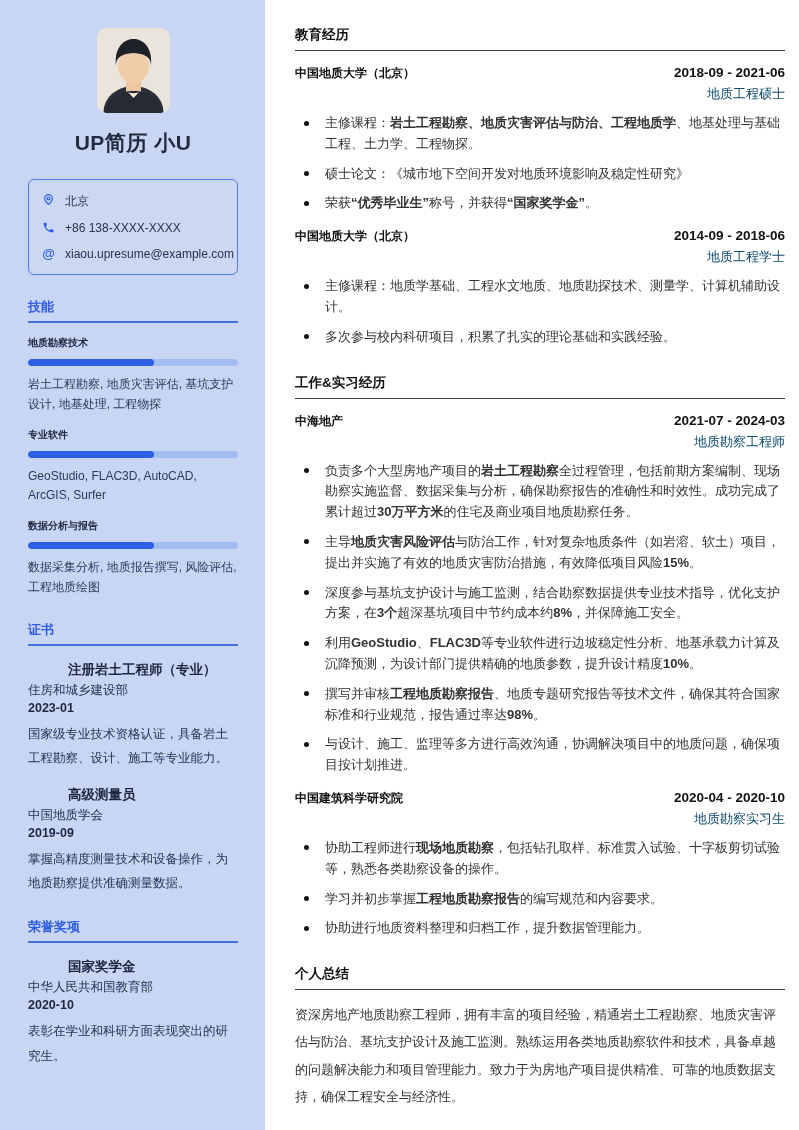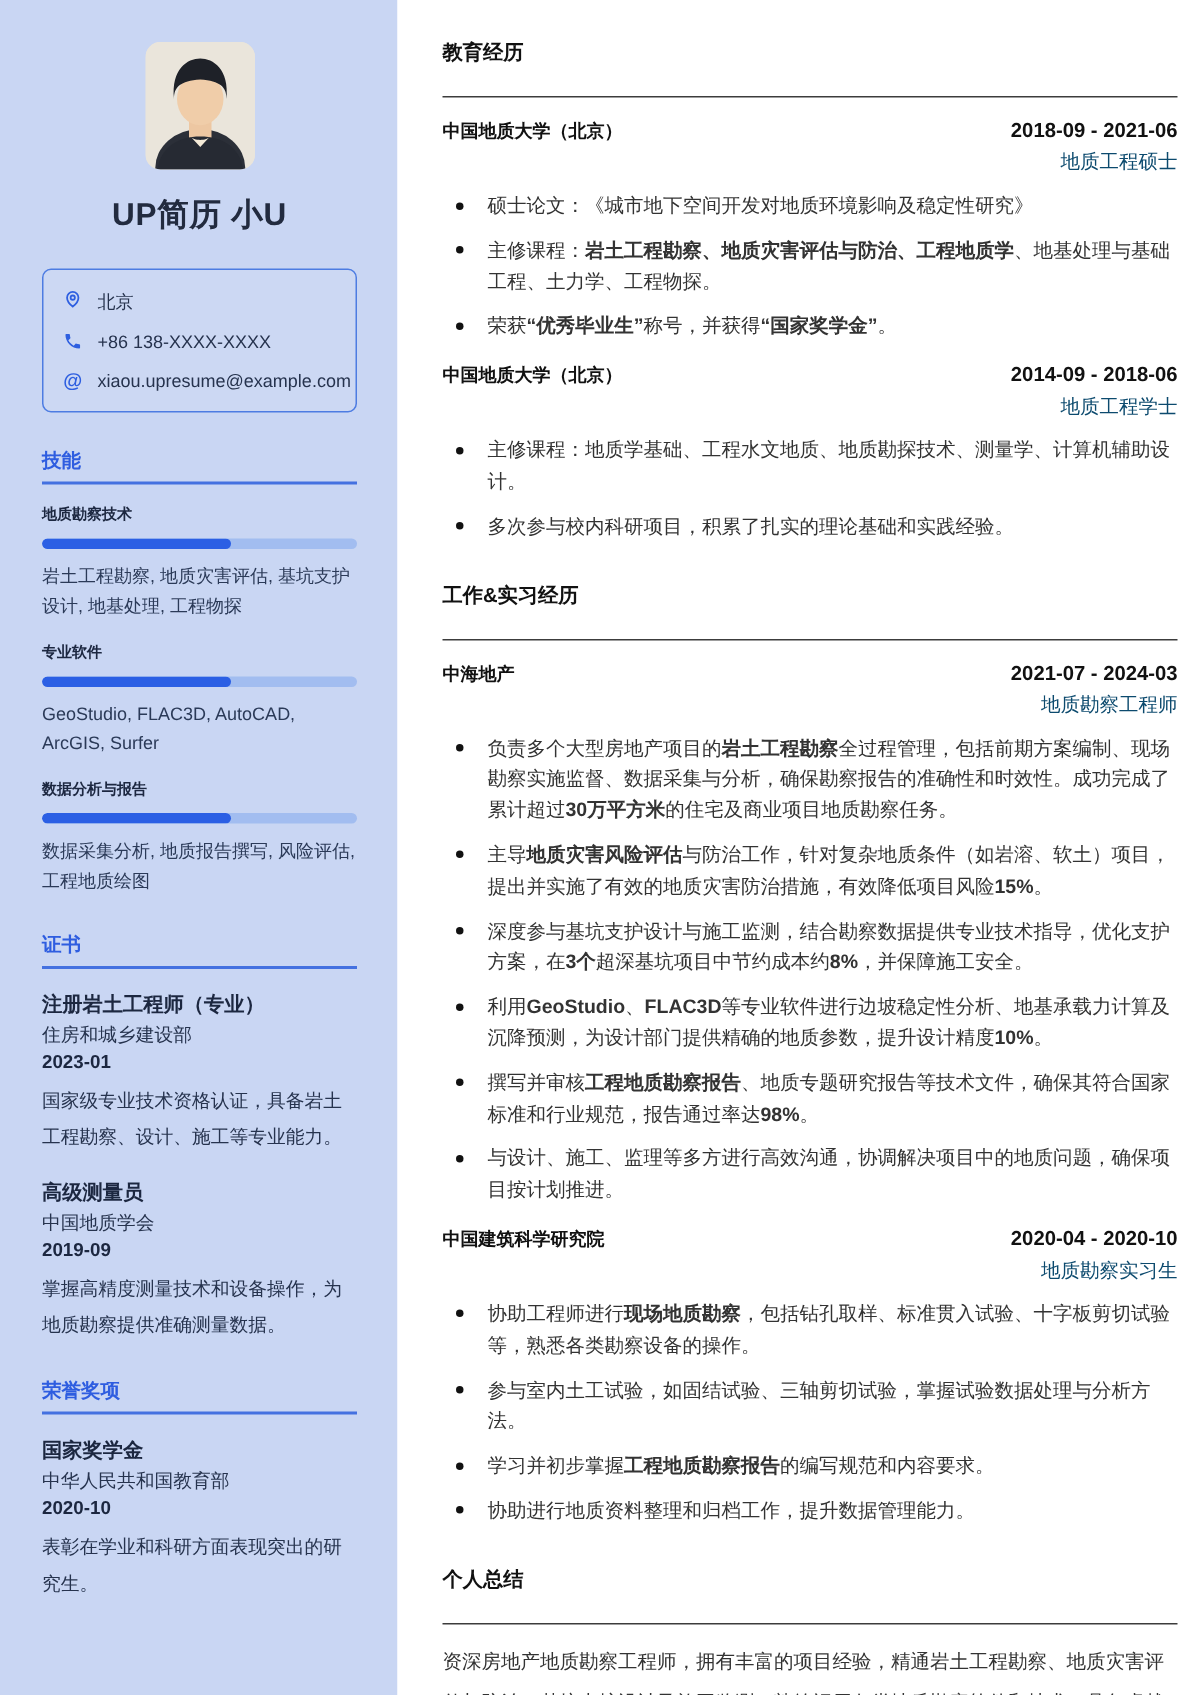--- a/index.html
+++ b/index.html
@@ -33,29 +33,29 @@
   .side-h {
     margin: 23px 0 0; font-size: 13px; font-weight: 700; color: #2e5de0;
     border-bottom: 2px solid #4471e0; padding-bottom: 5px;
   }
   .skill { margin-top: 13px; }
   .skill-name { font-size: 10px; font-weight: 700; color: #1c2740; }
   .skill-bar { margin-top: 9px; height: 7px; border-radius: 4px; background: #a2bdf0; overflow: hidden; }
   .skill-fill { height: 100%; border-radius: 4px; background: #2b5fe4; }
   .skill-desc { margin-top: 9px; font-size: 12px; color: #2b3a58; line-height: 1.65; }
   .cred { margin-top: 15px; }
-  .cred-name { font-size: 13.5px; font-weight: 700; color: #1c2740; }
+  .cred-name { font-size: 13.5px; font-weight: 700; color: #1c2740; margin-left: 40px; }
   .cred-org { margin-top: 3px; font-size: 12.5px; color: #26334e; }
   .cred-date { margin-top: 2px; font-size: 12.5px; font-weight: 700; color: #1c2740; }
   .cred-desc { margin-top: 7px; font-size: 12.5px; color: #26334e; line-height: 1.95; }
   
   .main { flex: 1; padding: 26px 14px 30px 30px; background: #ffffff; }
   .main-h {
     margin: 0; font-size: 13.5px; font-weight: 700; color: #111;
-    border-bottom: 1.5px solid #3c3c3c; padding-bottom: 20px;
+    border-bottom: 1.5px solid #3c3c3c; padding-bottom: 6px;
   }
   .section + .section { margin-top: 26px; }
   .entry { margin-top: 14px; }
   .entry-row { display: flex; justify-content: space-between; align-items: baseline; }
   .entry-title { font-size: 12px; font-weight: 700; color: #111; }
   .entry-dates { font-size: 13.5px; font-weight: 700; color: #111; white-space: nowrap; }
   .entry-sub { display: flex; justify-content: flex-end; margin-top: 3px; font-size: 13px; color: #0c4a6e; }
   .bullets { list-style: none; margin: 10px 0 0; padding: 0; }
   .bullets li {
     position: relative; padding-left: 30px; margin-top: 9px;
@@ -174,22 +174,22 @@
           <div class="entry">
             <div class="entry-row">
               <span class="entry-title">中国地质大学（北京）</span>
               <span class="entry-dates">2018-09 - 2021-06</span>
             </div>
             <div class="entry-sub">
               <span>地质工程</span>
               <span>硕士</span>
             </div>
             <ul class="bullets">
+              <li>主修课程：<b>岩土工程勘察、地质灾害评估与防治、工程地质学</b>、地基处理与基础工程、土力学、工程物探。</li>
               <li>硕士论文：《城市地下空间开发对地质环境影响及稳定性研究》</li>
-              <li>主修课程：<b>岩土工程勘察、地质灾害评估与防治、工程地质学</b>、地基处理与基础工程、土力学、工程物探。</li>
               <li>荣获<b>“优秀毕业生”</b>称号，并获得<b>“国家奖学金”</b>。</li>
             </ul>
           </div>
           <div class="entry">
             <div class="entry-row">
               <span class="entry-title">中国地质大学（北京）</span>
               <span class="entry-dates">2014-09 - 2018-06</span>
             </div>
             <div class="entry-sub">
               <span>地质工程</span>
@@ -226,21 +226,20 @@
           <div class="entry">
             <div class="entry-row">
               <span class="entry-title">中国建筑科学研究院</span>
               <span class="entry-dates">2020-04 - 2020-10</span>
             </div>
             <div class="entry-sub">
               <span>地质勘察实习生</span>
             </div>
             <ul class="bullets">
               <li>协助工程师进行<b>现场地质勘察</b>，包括钻孔取样、标准贯入试验、十字板剪切试验等，熟悉各类勘察设备的操作。</li>
-              <li>参与室内土工试验，如固结试验、三轴剪切试验，掌握试验数据处理与分析方法。</li>
               <li>学习并初步掌握<b>工程地质勘察报告</b>的编写规范和内容要求。</li>
               <li>协助进行地质资料整理和归档工作，提升数据管理能力。</li>
             </ul>
           </div>
         </div>
     </section>
 
     <section class="section">
       <h2 class="main-h">个人总结</h2>
       <p class="summary-text">资深房地产地质勘察工程师，拥有丰富的项目经验，精通岩土工程勘察、地质灾害评估与防治、基坑支护设计及施工监测。熟练运用各类地质勘察软件和技术，具备卓越的问题解决能力和项目管理能力。致力于为房地产项目提供精准、可靠的地质数据支持，确保工程安全与经济性。</p>

